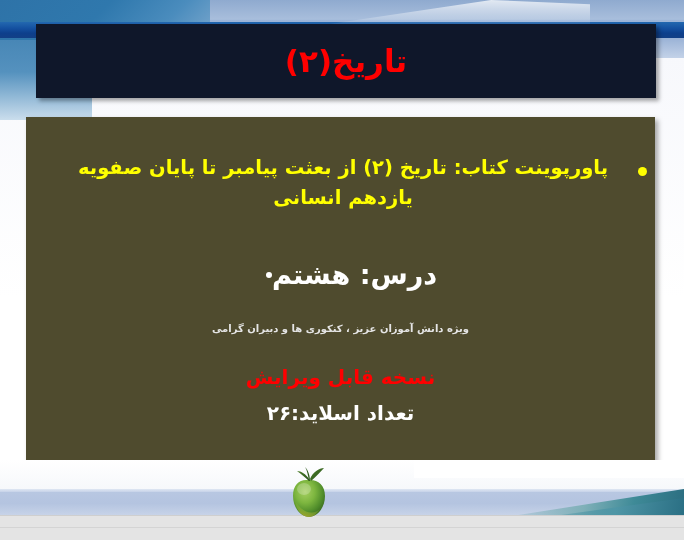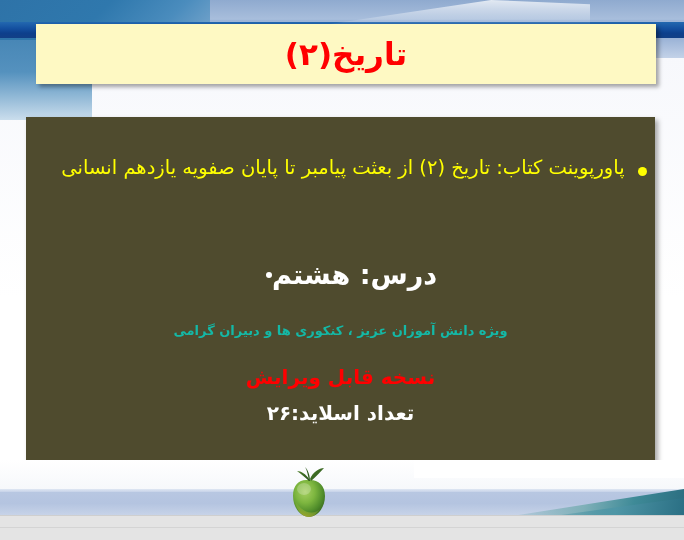--- a/index.html
+++ b/index.html
@@ -90,22 +90,22 @@
     height: 404px;
     background: linear-gradient(180deg, #f7f8fc 0%, #ffffff 60%, #ffffff 100%);
   }
 
   
   .title-box {
     position: absolute;
     left: 36px;
     top: 24px;
     width: 620px;
-    height: 60px;
-    background: #fef9c3;
+    height: 74px;
+    background: #0f172a;
     box-shadow: 3px 3px 4px rgba(0,0,0,0.35);
     display: flex;
     align-items: center;
     justify-content: center;
   }
   .title-text {
     color: #ff0000;
     font-size: 31px;
     font-weight: bold;
     letter-spacing: 0px;
@@ -141,21 +141,21 @@
     height: 9px;
     border-radius: 50%;
     background: #ffff00;
     margin: 14px 8px 0 6px;
     flex: 0 0 auto;
   }
   .line1-text {
     flex: 1 1 auto;
     color: #ffff00;
     font-size: 19.5px;
-    font-weight: normal;
+    font-weight: bold;
     line-height: 1.55;
     padding-left: 28px;
     text-align: center;
   }
 
   .bullet-line-2 {
     position: absolute;
     right: 0;
     top: 142px;
     width: 629px;
@@ -181,22 +181,22 @@
 
   .sub-line {
     position: absolute;
     right: 0;
     width: 629px;
     text-align: center;
     line-height: 1.2;
   }
   .sub-yellow {
     top: 206px;
-    color: #14b8a6;
-    font-size: 13px;
+    color: #e5e5e5;
+    font-size: 10px;
     font-weight: bold;
   }
   .sub-red {
     top: 248px;
     color: #ff0000;
     font-size: 20px;
     font-weight: bold;
     margin-left: 47px;
   }
   .sub-white {

